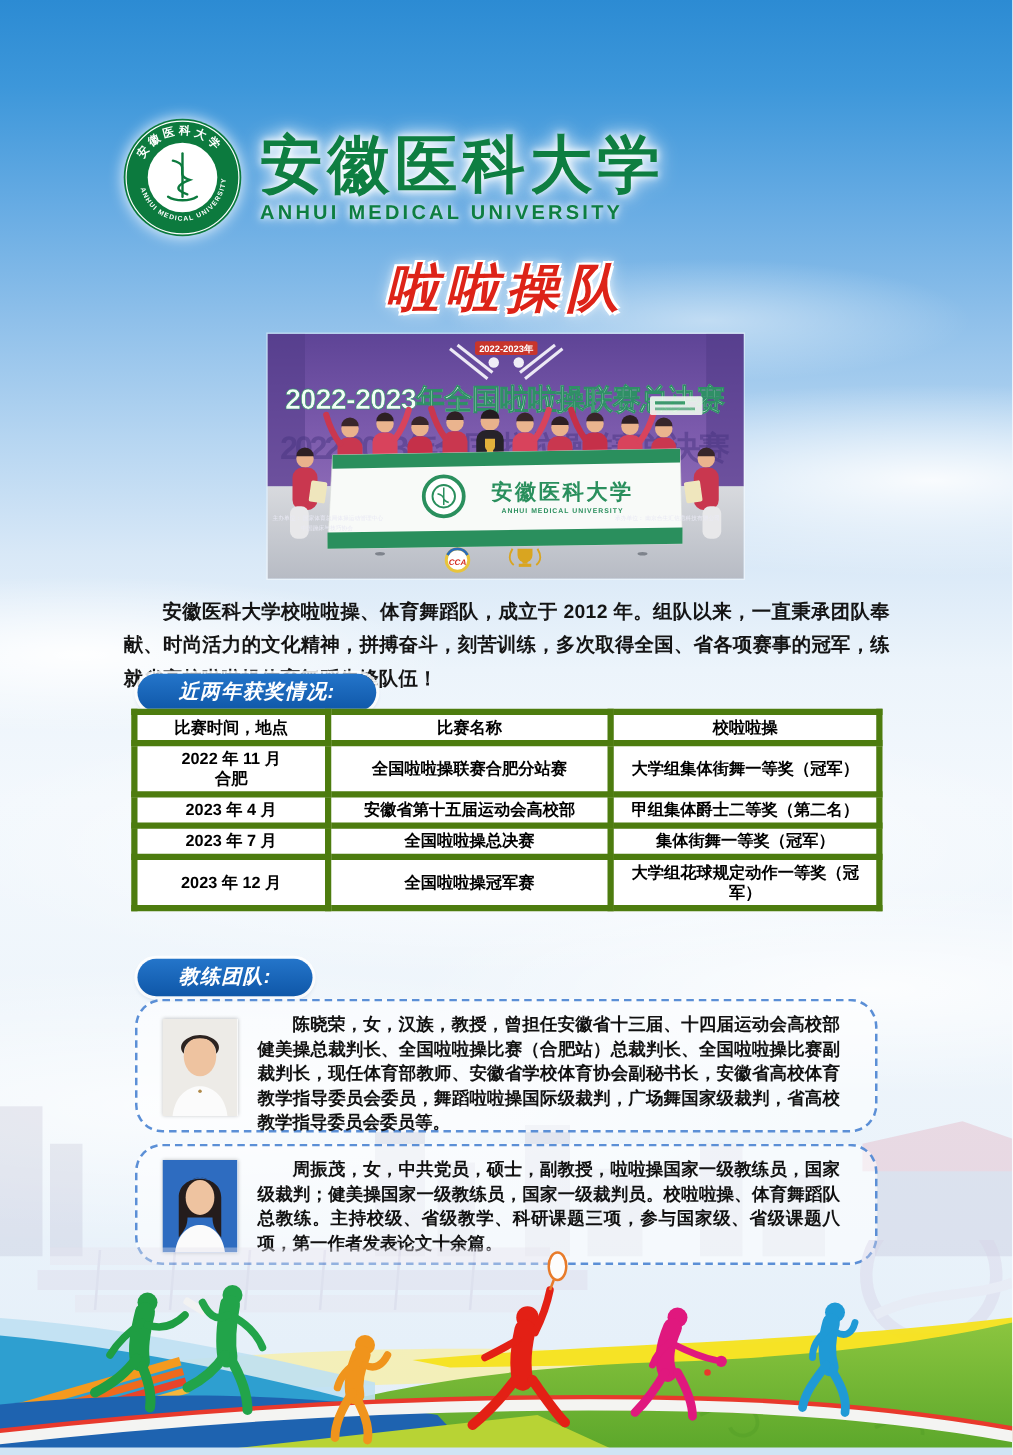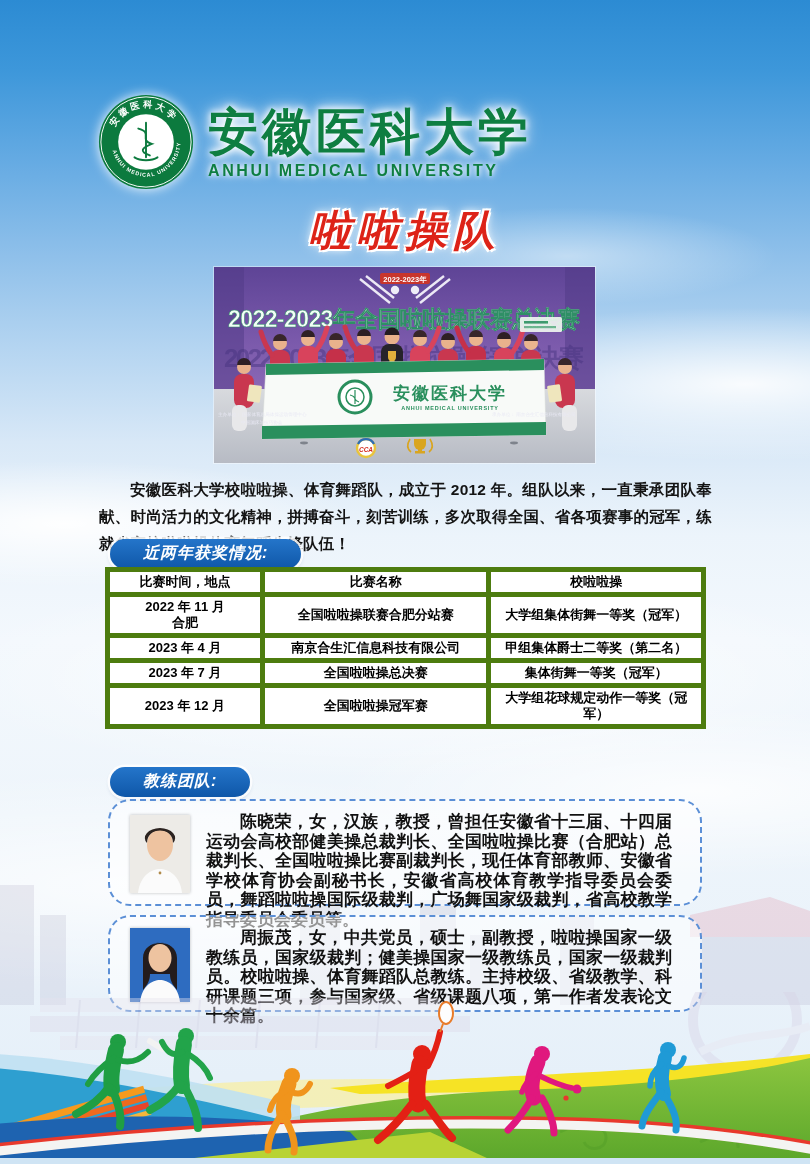--- a/index.html
+++ b/index.html
@@ -53,22 +53,22 @@
   
   .city-strip { position:absolute; left:0; top:845px; width:810px; height:172px; pointer-events:none; }
 
   
   .coach-card { position:absolute; left:108px; width:594px; border:2px dashed #5b8fd6; border-radius:22px;
     background:rgba(255,255,255,.55); }
   .coach-card-1 { top:799px; height:107px; }
   .coach-card-2 { top:915px; height:97px; }
   .coach-photo { position:absolute; left:20px; top:14px; width:60px; height:78px; box-shadow:0 0 3px rgba(0,0,0,.25); }
   .coach-card-2 .coach-photo { top:11px; width:60px; height:74px; }
-  .coach-bio { margin:11px 28px 0 96px; font-size:17px; line-height:19.5px; font-weight:700;
-    color:#111; text-indent:2em; text-align:justify; }
+  .coach-bio { margin:11px 28px 0 96px; font-size:14px; line-height:19.5px; font-weight:700;
+    color:#111; text-indent:2em; text-align:justify;font-family:Liberation Mono, monospace; }
 
   
   .bottom-art { position:absolute; left:0; top:992px; width:810px; height:172px; }
 
   svg text { font-family:"Liberation Sans","DejaVu Sans",sans-serif; }
 </style>
 </head>
 <body>
 
 <div class="page">
@@ -276,21 +276,21 @@
             <span class="cell-sub">合肥</span>
           </td>
       <td>全国啦啦操联赛合肥分站赛</td>
       <td>大学组集体街舞一等奖（冠军）</td>
     </tr>
     <tr>
       <td>
             <span class="cell-sub">2023 年 4 月</span>
             <span class="cell-sub"></span>
           </td>
-      <td>南京合生汇信息科技有限公司</td>
+      <td>安徽省第十五届运动会高校部</td>
       <td>甲组集体爵士二等奖（第二名）</td>
     </tr>
     <tr>
       <td>
             <span class="cell-sub">2023 年 7 月</span>
             <span class="cell-sub"></span>
           </td>
       <td>全国啦啦操总决赛</td>
       <td>集体街舞一等奖（冠军）</td>
     </tr>

